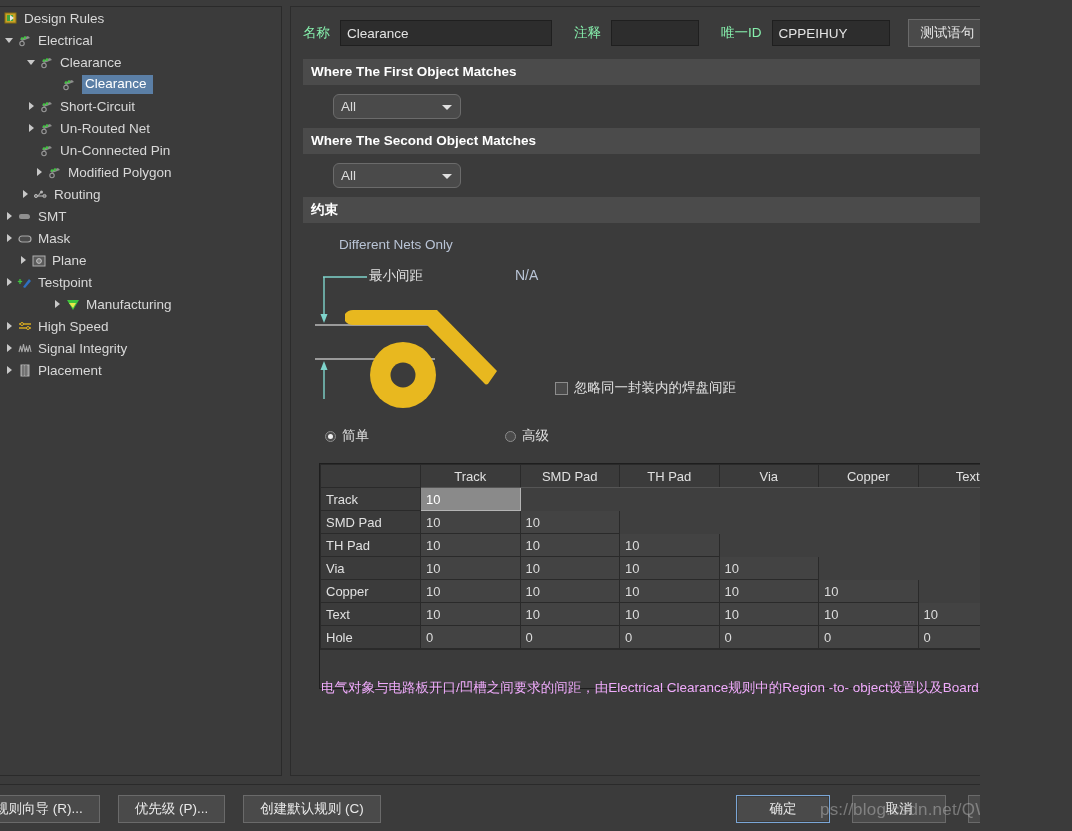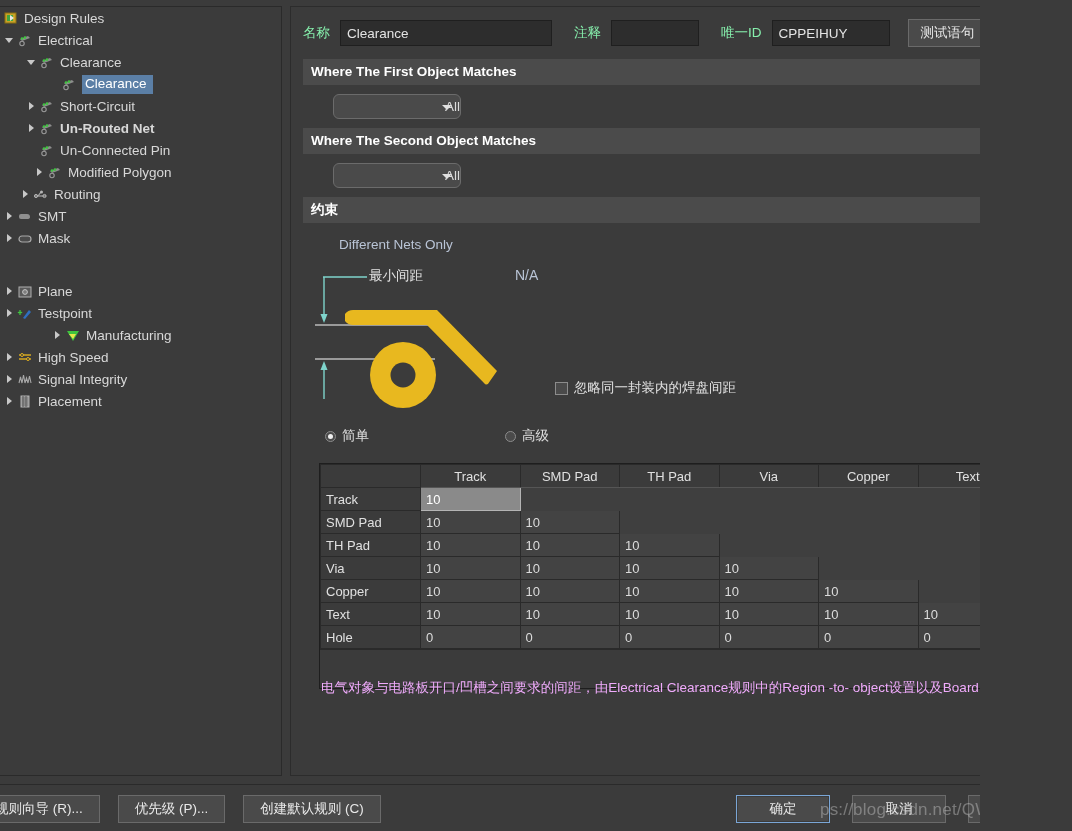--- a/index.html
+++ b/index.html
@@ -133,21 +133,20 @@
     width: 128px; height: 25px;
     background: #4a4a4a;
     border: 1px solid #6b6b6b;
     border-radius: 6px;
     box-sizing: border-box;
     color: #dcdcdc;
     font-size: 13.5px;
     line-height: 23px;
     padding-left: 7px;
     cursor: pointer;
-    text-align: right;
   }
   .combo .caret {
     position: absolute; right: 8px; top: 10px;
     width: 0; height: 0;
     border-left: 5px solid transparent;
     border-right: 5px solid transparent;
     border-top: 5px solid #e0e0e0;
   }
 
   
@@ -341,21 +340,21 @@
           <span class="t-icon">
             <svg width="16" height="15" viewBox="0 0 16 15">
               <path d="M3 6 L11 3 L13 5 L5 8 Z" fill="#8d8d8d"></path>
               <circle cx="5" cy="5.5" r="1.3" fill="#3fc43f"></circle>
               <circle cx="8" cy="4.6" r="1.3" fill="#3fc43f"></circle>
               <circle cx="5" cy="10.5" r="2.2" fill="none" stroke="#9a9a9a" stroke-width="1.1"></circle>
             </svg>
           </span>
           <span class="tree-label">Short-Circuit</span>
         </div>
-        <div class="tree-row" style="padding-left: 24px; font-weight: bold;">
+        <div class="tree-row" style="padding-left: 24px;">
           <span class="twisty closed">
             <i></i>
           </span>
           <span class="t-icon">
             <svg width="16" height="15" viewBox="0 0 16 15">
               <path d="M3 6 L11 3 L13 5 L5 8 Z" fill="#8d8d8d"></path>
               <circle cx="5" cy="5.5" r="1.3" fill="#3fc43f"></circle>
               <circle cx="8" cy="4.6" r="1.3" fill="#3fc43f"></circle>
               <circle cx="5" cy="10.5" r="2.2" fill="none" stroke="#9a9a9a" stroke-width="1.1"></circle>
             </svg>
@@ -418,21 +417,21 @@
           <span class="twisty closed">
             <i></i>
           </span>
           <span class="t-icon">
             <svg width="16" height="15" viewBox="0 0 16 15">
               <rect x="2" y="5" width="12" height="6" rx="3" fill="#4a4a4a" stroke="#a8a8a8" stroke-width="1.2"></rect>
             </svg>
           </span>
           <span class="tree-label">Mask</span>
         </div>
-        <div class="tree-row" style="padding-left: 2px; margin-top: 31px;">
+        <div class="tree-row" style="padding-left: 16px;">
           <span class="twisty closed">
             <i></i>
           </span>
           <span class="t-icon">
             <svg width="16" height="15" viewBox="0 0 16 15">
               <rect x="2" y="3" width="12" height="10" fill="#5a5a5a" stroke="#b0b0b0" stroke-width="1"></rect>
               <circle cx="8" cy="8" r="2.4" fill="#7e7e7e" stroke="#cfcfcf" stroke-width="0.9"></circle>
             </svg>
           </span>
           <span class="tree-label">Plane</span>

